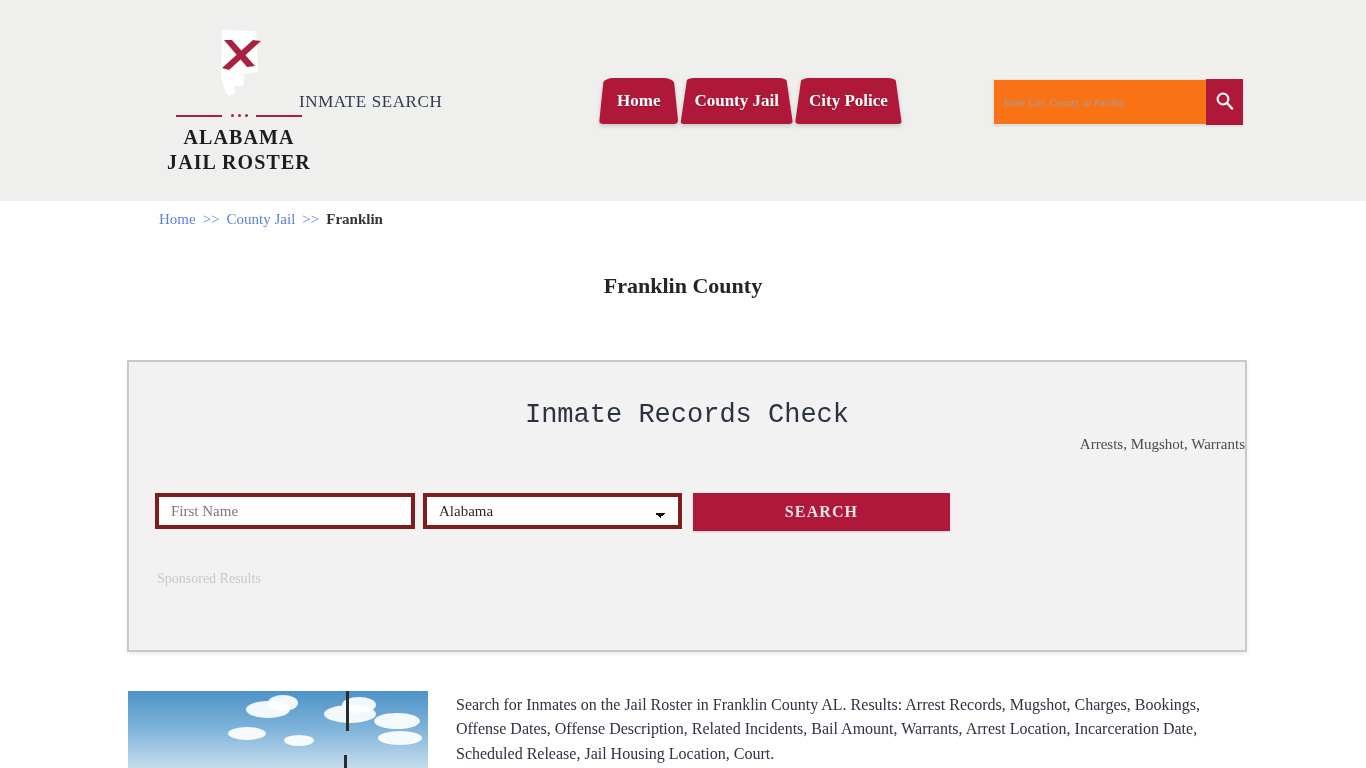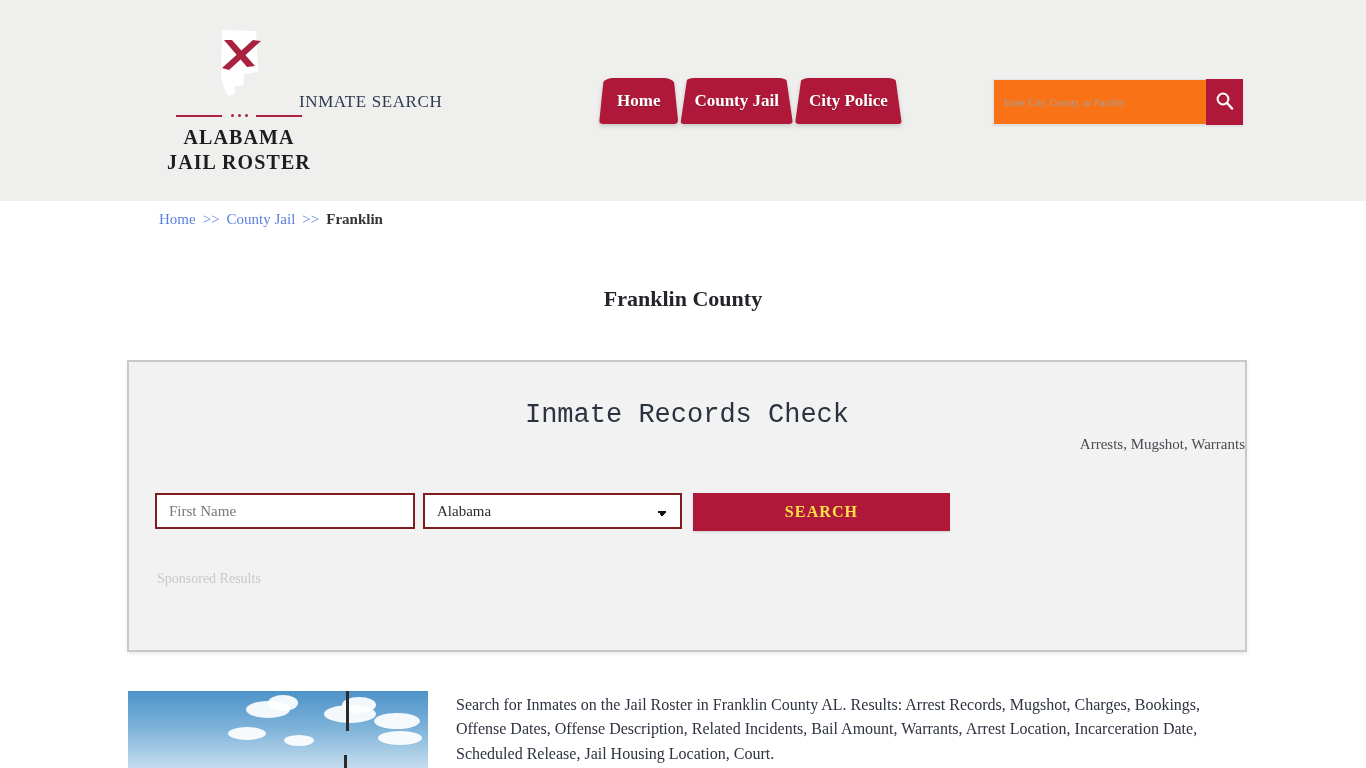--- a/index.html
+++ b/index.html
@@ -161,21 +161,21 @@
     text-decoration: none;
   }
   .breadcrumb .sep { color: #5b7fdd; margin: 0 7px; }
   .breadcrumb .current { font-weight: bold; color: #333333; }
 
   .page-title {
     text-align: center;
     font-size: 22px;
     font-weight: bold;
     color: #24242a;
-    margin-top: 58px;
+    margin-top: 45px;
     font-family: "Liberation Serif", "DejaVu Serif", serif;
   }
 
   
   .card {
     position: absolute;
     left: 4px;
     top: 159px;
     width: 1120px;
     height: 292px;
@@ -198,21 +198,21 @@
     font-family: "Liberation Serif", "DejaVu Serif", serif;
   }
   .form-row {
     display: flex;
     margin-top: 40px;
     padding: 0 26px;
     align-items: stretch;
   }
   .fld {
     height: 36px;
-    border: 2px solid #7f1d1d;
+    border: 4px solid #7f1d1d;
     background: #ffffff;
     font-size: 15px;
     color: #55555c;
     padding: 0 12px;
     font-family: "Liberation Serif", "DejaVu Serif", serif;
     outline: none;
   }
   .fld::placeholder { color: #77777d; }
   .fld.first { width: 260px; margin-right: 8px; }
   .fld.last  { width: 257px; margin-right: 12px; }
@@ -229,21 +229,21 @@
       calc(100% - 13px) 16px;
     background-size: 5px 5px, 5px 5px;
     background-repeat: no-repeat;
     color: #2a2a2a;
   }
   .search-submit {
     width: 257px;
     height: 38px;
     background: #b01839;
     border: none;
-    color: #fde047;
+    color: #e5e5e5;
     font-size: 16px;
     font-weight: bold;
     letter-spacing: 1.1px;
     font-family: "Liberation Serif", "DejaVu Serif", serif;
     cursor: pointer;
     box-shadow: 0 1px 2px rgba(0,0,0,0.15);
   }
   .sponsored {
     margin-top: 40px;
     padding-left: 28px;

